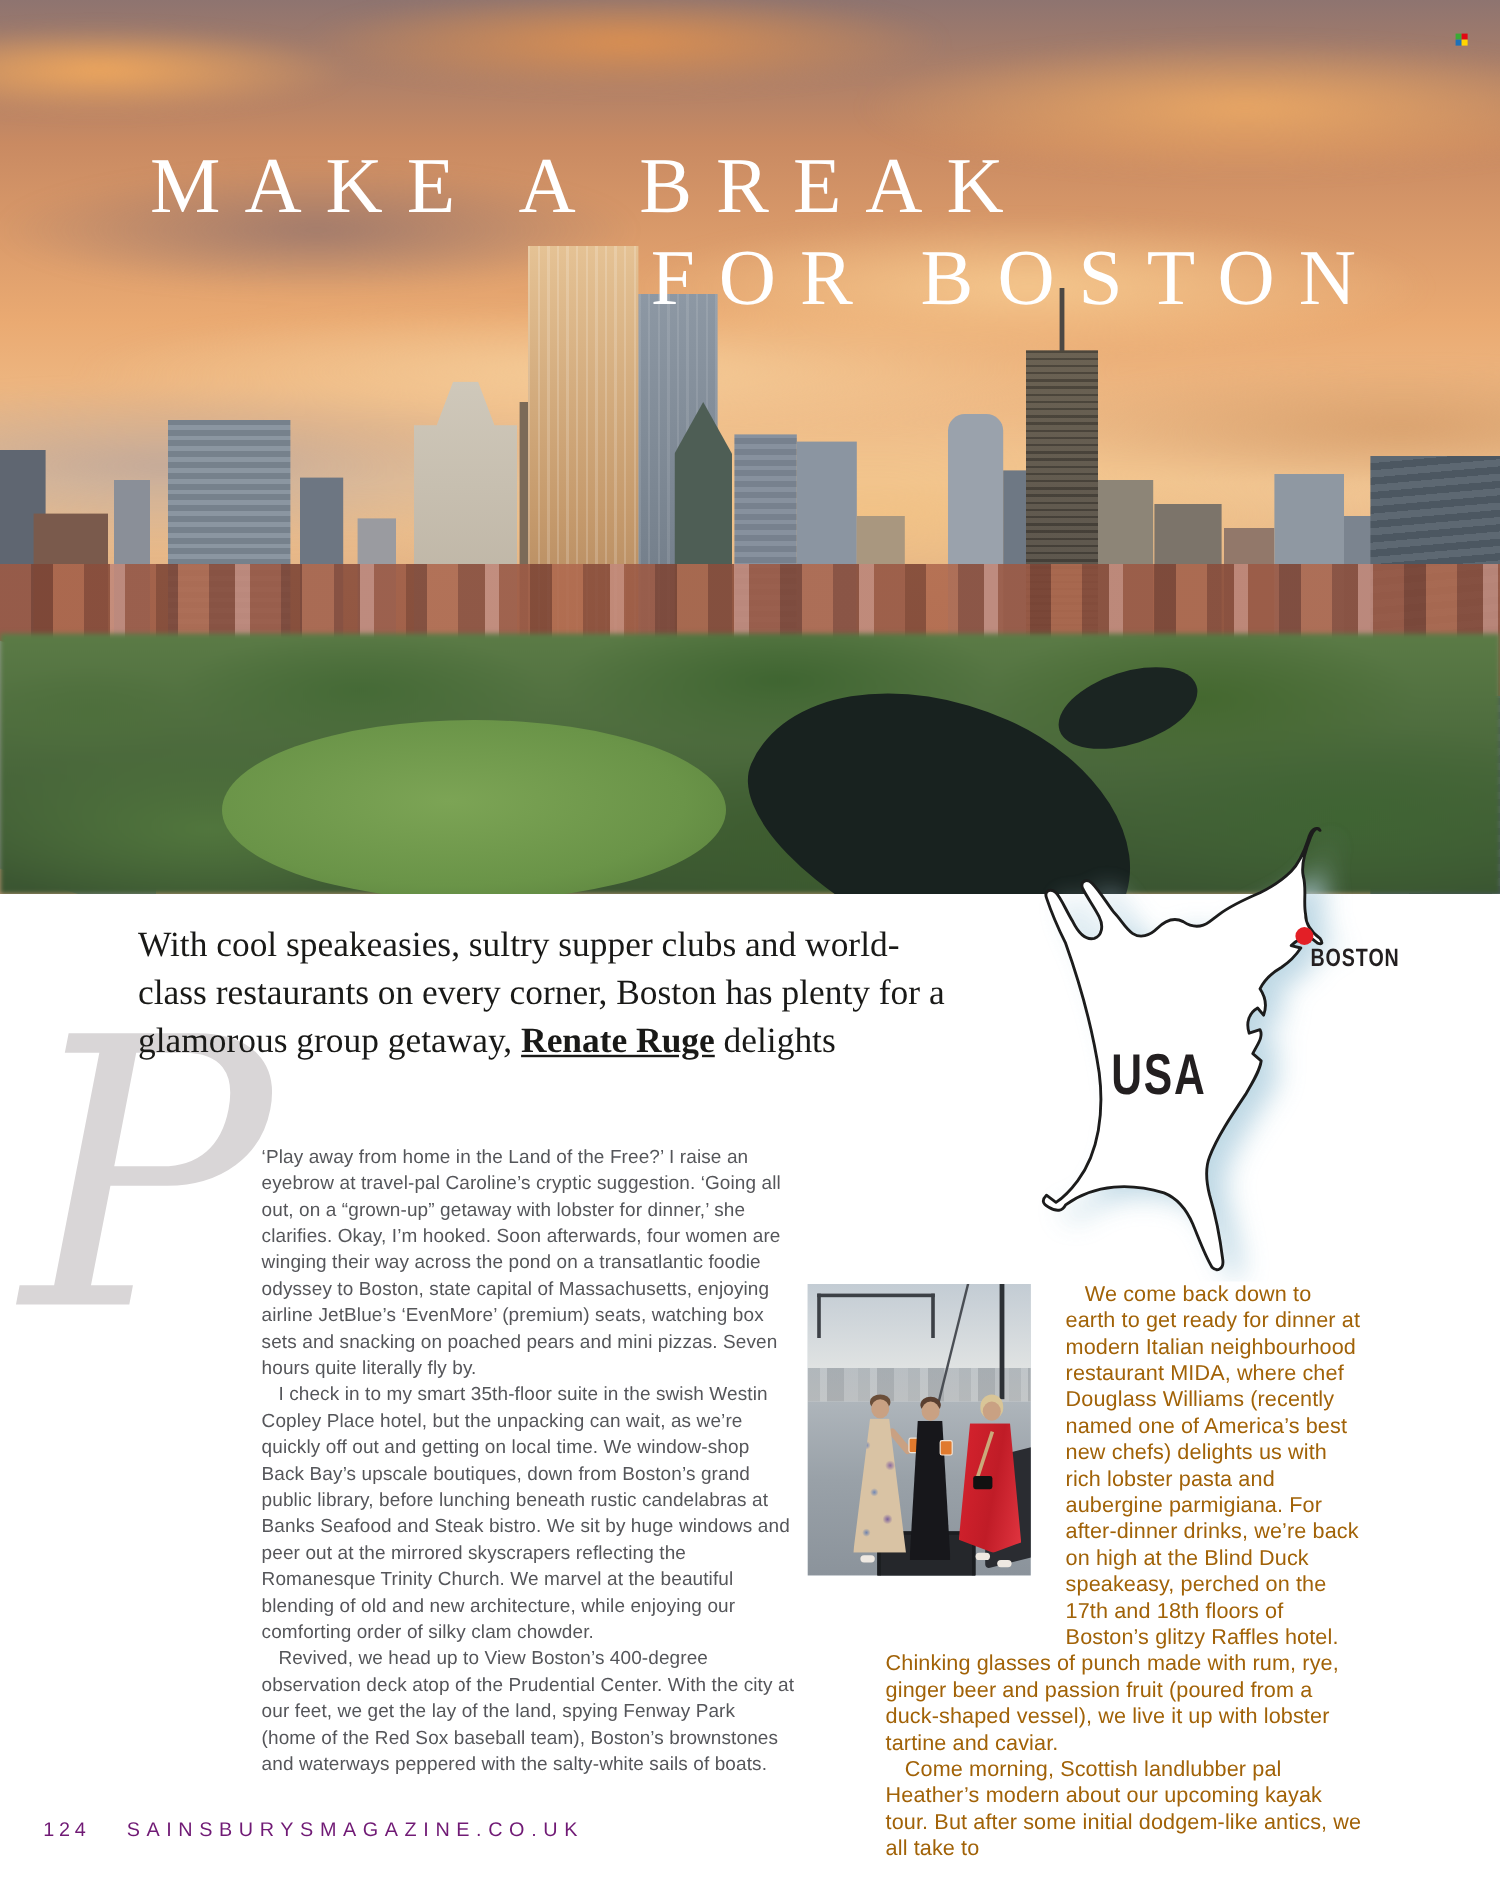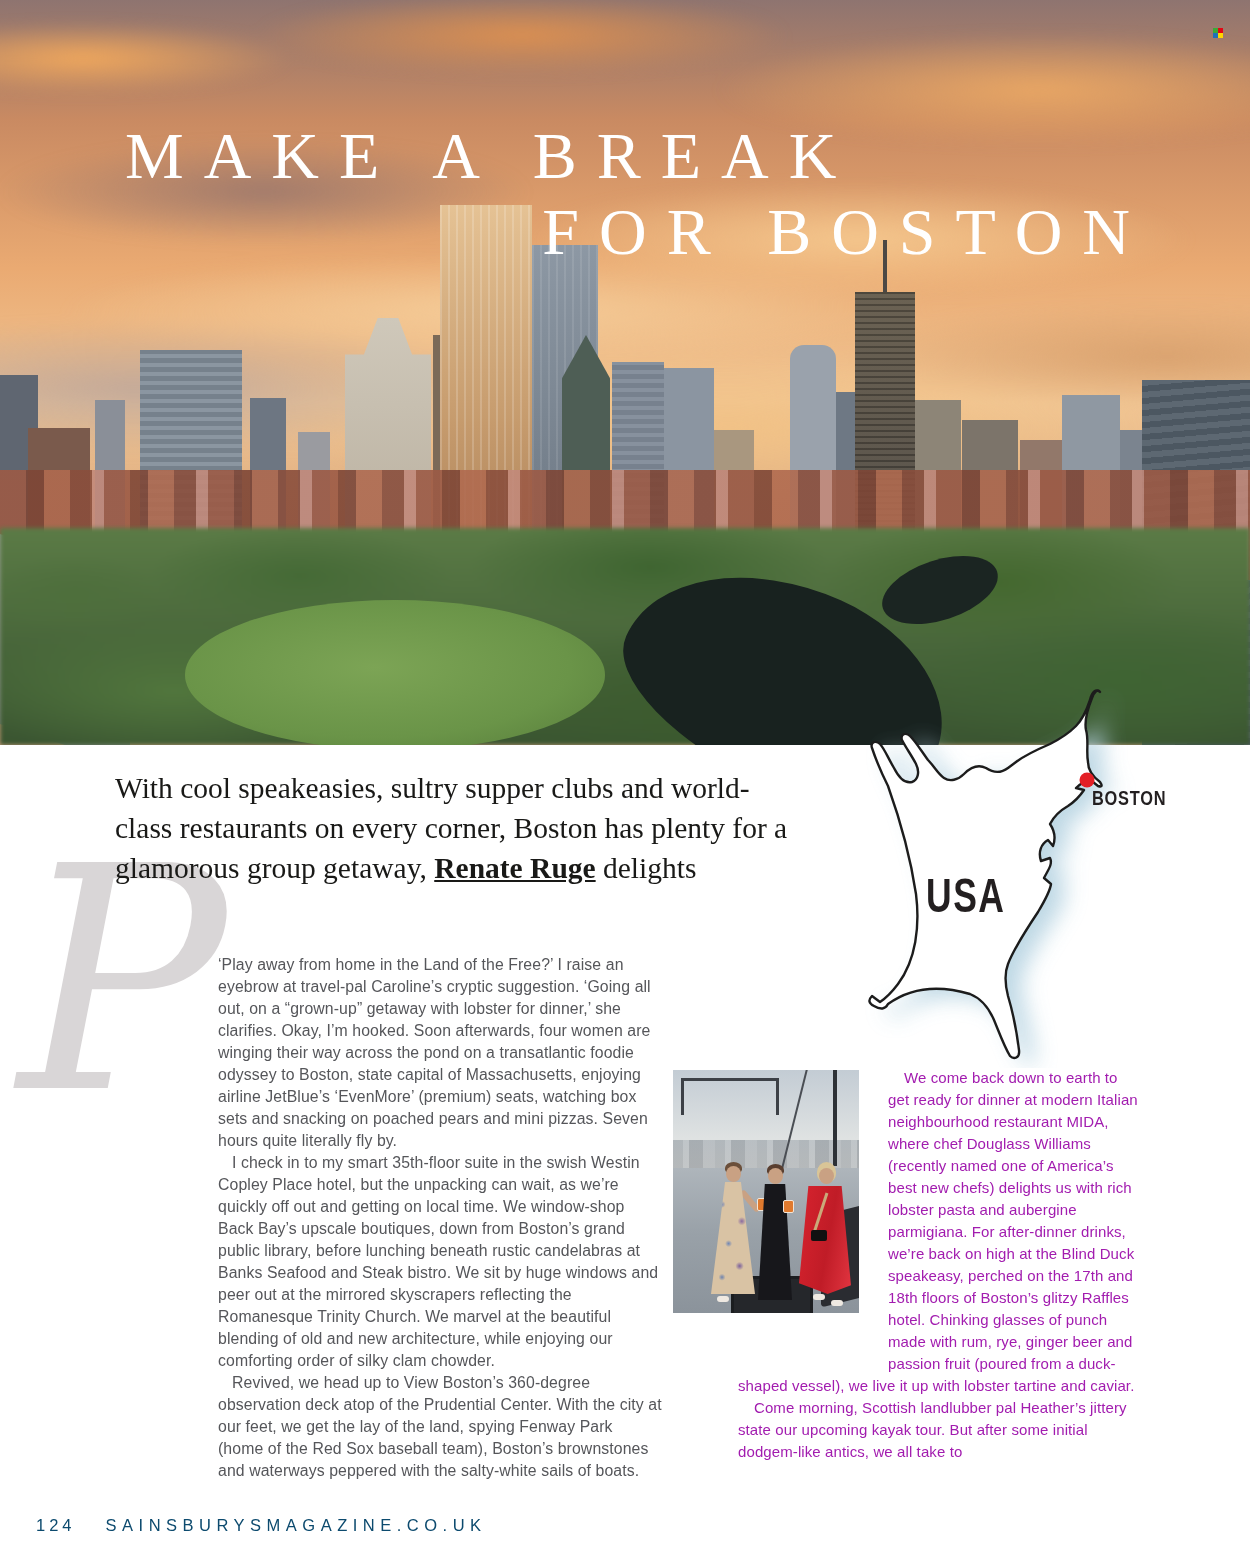--- a/index.html
+++ b/index.html
@@ -62,21 +62,21 @@
   .standfirst b{font-weight:700;text-decoration:underline;}
 
   
   .dropcap{position:absolute;left:18px;top:826px;z-index:1;color:#d9d6d7;
       font-family:"DejaVu Serif","Liberation Serif",serif;font-style:italic;font-size:310px;line-height:1;}
   .col-left{position:absolute;left:218px;top:954px;width:444px;z-index:2;
       font-size:15.8px;line-height:22px;color:#55565a;letter-spacing:.1px;}
   .col-left p{margin:0;}
   .col-left p.ind{text-indent:14px;}
   .col-right{position:absolute;left:738px;top:1067px;width:400px;z-index:2;
-      font-size:15px;line-height:22px;color:#a21caf;letter-spacing:.1px;}
+      font-size:18px;line-height:22px;color:#a16207;letter-spacing:.1px;}
   .col-right p{margin:0;}
   .col-right p.ind{text-indent:16px;}
   .photo-spacer{float:left;width:150px;height:288px;}
 
   
   .photo{position:absolute;left:673px;top:1070px;width:186px;height:243px;z-index:3;overflow:hidden;background:#cdd4da;}
   .ph-sky{position:absolute;left:0;top:0;width:100%;height:98px;
       background:linear-gradient(180deg,#c3ccd4 0%,#dfe2e2 70%,#e9e6e0 100%);}
   .ph-skyline{position:absolute;left:0;top:70px;width:100%;height:28px;opacity:.55;
       background:repeating-linear-gradient(90deg,#8b949c 0 10px,#a5adb4 10px 16px,#79828b 16px 30px,#9aa2aa 30px 42px);}
@@ -104,21 +104,21 @@
   .w3-dress{position:absolute;left:126px;top:116px;width:52px;height:108px;
       clip-path:polygon(18% 0,82% 0,100% 92%,55% 100%,0 90%);
       background:linear-gradient(100deg,#d8232e 0%,#c01c27 55%,#e13540 100%);}
   .w-arm{position:absolute;width:6px;height:26px;background:#c9a183;border-radius:3px;}
   .drink{position:absolute;width:9px;height:11px;background:#e07a2e;border:1px solid #f3e6d8;border-radius:2px;}
   .w3-bag{position:absolute;left:138px;top:160px;width:16px;height:11px;background:#111;border-radius:2px;}
   .w3-strap{position:absolute;left:146px;top:122px;width:3px;height:42px;background:#caa97a;transform:rotate(18deg);}
   .ph-shoe{position:absolute;width:12px;height:6px;background:#efe9e2;border-radius:3px;}
 
   
-  .footer{position:absolute;left:36px;top:1516px;z-index:2;color:#0c4a6e;font-size:16.5px;}
+  .footer{position:absolute;left:36px;top:1516px;z-index:2;color:#701a75;font-size:16.5px;}
   .footer .num{letter-spacing:4px;margin-right:30px;}
   .footer .site{letter-spacing:5.5px;}
 </style>
 </head>
 <body>
 
 <div class="page">
 
   <div class="hero">
     <div class="clouds"></div>
@@ -192,21 +192,21 @@
 
   <div class="standfirst">
     <span>With cool speakeasies, sultry supper clubs and world-class restaurants on every corner, Boston has plenty for a glamorous group getaway, </span><b>Renate Ruge</b><span> delights</span>
   </div>
 
   <div class="dropcap">P</div>
 
   <div class="col-left">
     <p>‘Play away from home in the Land of the Free?’ I raise an eyebrow at travel-pal Caroline’s cryptic suggestion. ‘Going all out, on a “grown-up” getaway with lobster for dinner,’ she clarifies. Okay, I’m hooked. Soon afterwards, four women are winging their way across the pond on a transatlantic foodie odyssey to Boston, state capital of Massachusetts, enjoying airline JetBlue’s ‘EvenMore’ (premium) seats, watching box sets and snacking on poached pears and mini pizzas. Seven hours quite literally fly by.</p>
     <p class="ind">I check in to my smart 35th-floor suite in the swish Westin Copley Place hotel, but the unpacking can wait, as we’re quickly off out and getting on local time. We window-shop Back Bay’s upscale boutiques, down from Boston’s grand public library, before lunching beneath rustic candelabras at Banks Seafood and Steak bistro. We sit by huge windows and peer out at the mirrored skyscrapers reflecting the Romanesque Trinity Church. We marvel at the beautiful blending of old and new architecture, while enjoying our comforting order of silky clam chowder.</p>
-    <p class="ind">Revived, we head up to View Boston’s 360-degree observation deck atop of the Prudential Center. With the city at our feet, we get the lay of the land, spying Fenway Park (home of the Red Sox baseball team), Boston’s brownstones and waterways peppered with the salty-white sails of boats.</p>
+    <p class="ind">Revived, we head up to View Boston’s 400-degree observation deck atop of the Prudential Center. With the city at our feet, we get the lay of the land, spying Fenway Park (home of the Red Sox baseball team), Boston’s brownstones and waterways peppered with the salty-white sails of boats.</p>
   </div>
 
   <div class="photo">
     <div class="ph-sky"></div>
     <div class="ph-skyline"></div>
     <div class="ph-deck"></div>
     <div class="ph-canopy"></div>
     <div class="ph-mast"></div>
 
     <div class="ph-rig"></div>
@@ -230,20 +230,20 @@
     <div class="w3-dress"></div>
     <div class="w3-strap"></div>
     <div class="w3-bag"></div>
     <div class="ph-shoe" style="left:140px;top:224px;"></div>
     <div class="ph-shoe" style="left:158px;top:230px;"></div>
   </div>
 
   <div class="col-right">
     <div class="photo-spacer"></div>
     <p class="ind">We come back down to earth to get ready for dinner at modern Italian neighbourhood restaurant MIDA, where chef Douglass Williams (recently named one of America’s best new chefs) delights us with rich lobster pasta and aubergine parmigiana. For after-dinner drinks, we’re back on high at the Blind Duck speakeasy, perched on the 17th and 18th floors of Boston’s glitzy Raffles hotel. Chinking glasses of punch made with rum, rye, ginger beer and passion fruit (poured from a duck-shaped vessel), we live it up with lobster tartine and caviar.</p>
-    <p class="ind">Come morning, Scottish landlubber pal Heather’s jittery state our upcoming kayak tour. But after some initial dodgem-like antics, we all take to</p>
+    <p class="ind">Come morning, Scottish landlubber pal Heather’s modern about our upcoming kayak tour. But after some initial dodgem-like antics, we all take to</p>
   </div>
 
   <div class="footer">
     <span class="num">124</span><span class="site">SAINSBURYSMAGAZINE.CO.UK</span>
   </div>
 
 </div>
 
 </body></html>

